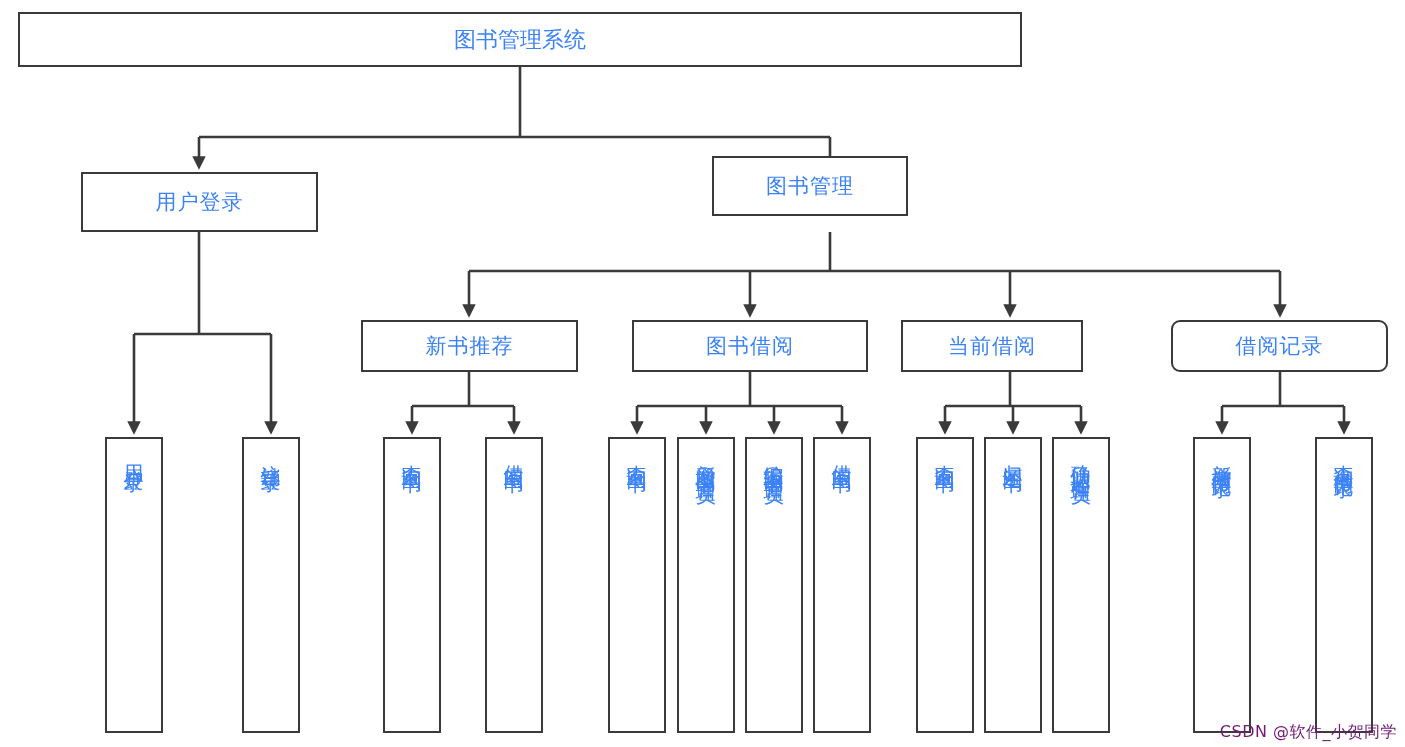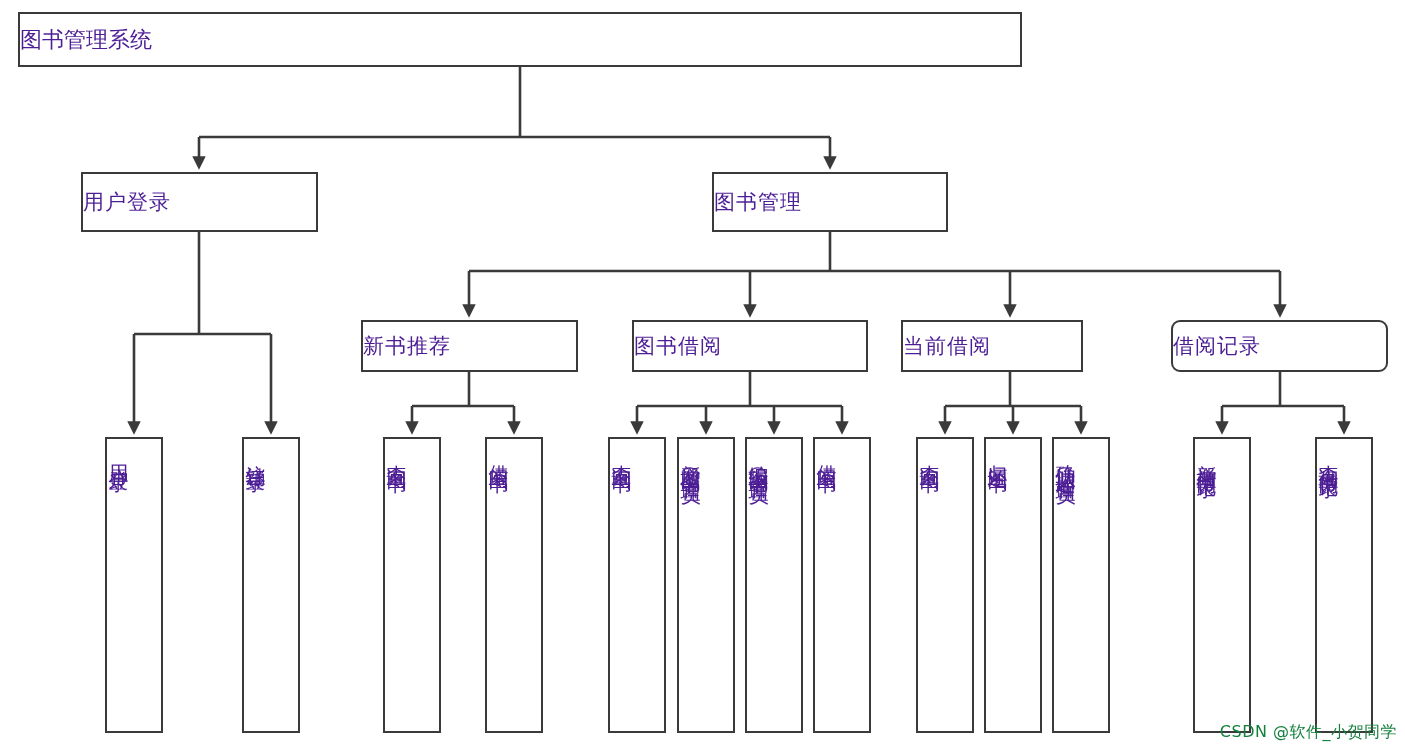--- a/index.html
+++ b/index.html
@@ -2,29 +2,29 @@
 <html><head>
 <meta charset="utf-8">
 <style>
   html,body{margin:0;padding:0;background:#ffffff;}
   body{width:1405px;height:747px;overflow:hidden;
        font-family:"DejaVu Sans","Liberation Sans",sans-serif;}
   #stage{position:relative;width:1405px;height:747px;background:#fff;}
   svg#wires{position:absolute;left:0;top:0;width:1405px;height:747px;}
   .node{position:absolute;box-sizing:border-box;background:#ffffff;
         border:2.5px solid #3a3a3a;display:flex;align-items:center;
-        color:#4c1d95;}
+        justify-content:center;color:#3b82f6;}
   .node.h{font-size:21px;letter-spacing:1px;}
   .node.root{font-size:22px;}
   .node.leaf{font-size:20px;padding:10px 2px;align-items:flex-start;}
   .vtext{writing-mode:vertical-rl;text-orientation:upright;
          letter-spacing:3px;line-height:1;white-space:nowrap;
          display:block;}
   .wm{position:absolute;right:8px;bottom:4px;font-size:16px;
-      color:#15803d;letter-spacing:.5px;white-space:nowrap;}
+      color:#701a75;letter-spacing:.5px;white-space:nowrap;}
 </style>
 </head>
 <body>
 
 <div id="stage">
 
   <svg id="wires" viewBox="0 0 1405 747" xmlns="http://www.w3.org/2000/svg">
     <defs>
       <marker id="arrow" viewBox="0 0 12 12" refX="6" refY="6" markerWidth="6.2" markerHeight="6.2" orient="auto-start-reverse">
         <path d="M 1 1 L 11 6 L 1 11 z" fill="#3a3a3a"></path>
@@ -74,21 +74,21 @@
     </g>
   </svg>
 
   <div class="node root" style="left:18px;top:12px;width:1004px;height:55px;">
     <span>图书管理系统</span>
   </div>
 
   <div class="node h" style="left:81px;top:172px;width:237px;height:60px;">
     <span>用户登录</span>
   </div>
-  <div class="node h" style="left:712px;top:172px;width:236px;height:60px;font-family:Liberation Serif, serif;">
+  <div class="node h" style="left:712px;top:156px;width:196px;height:60px;font-family:Liberation Serif, serif;">
     <span>图书管理</span>
   </div>
 
   <div class="node h" style="left:632px;top:320px;width:236px;height:52px;">
     <span>图书借阅</span>
   </div>
   <div class="node h" style="left:361px;top:320px;width:217px;height:52px;">
     <span>新书推荐</span>
   </div>
   <div class="node h" style="left:901px;top:320px;width:182px;height:52px;">

